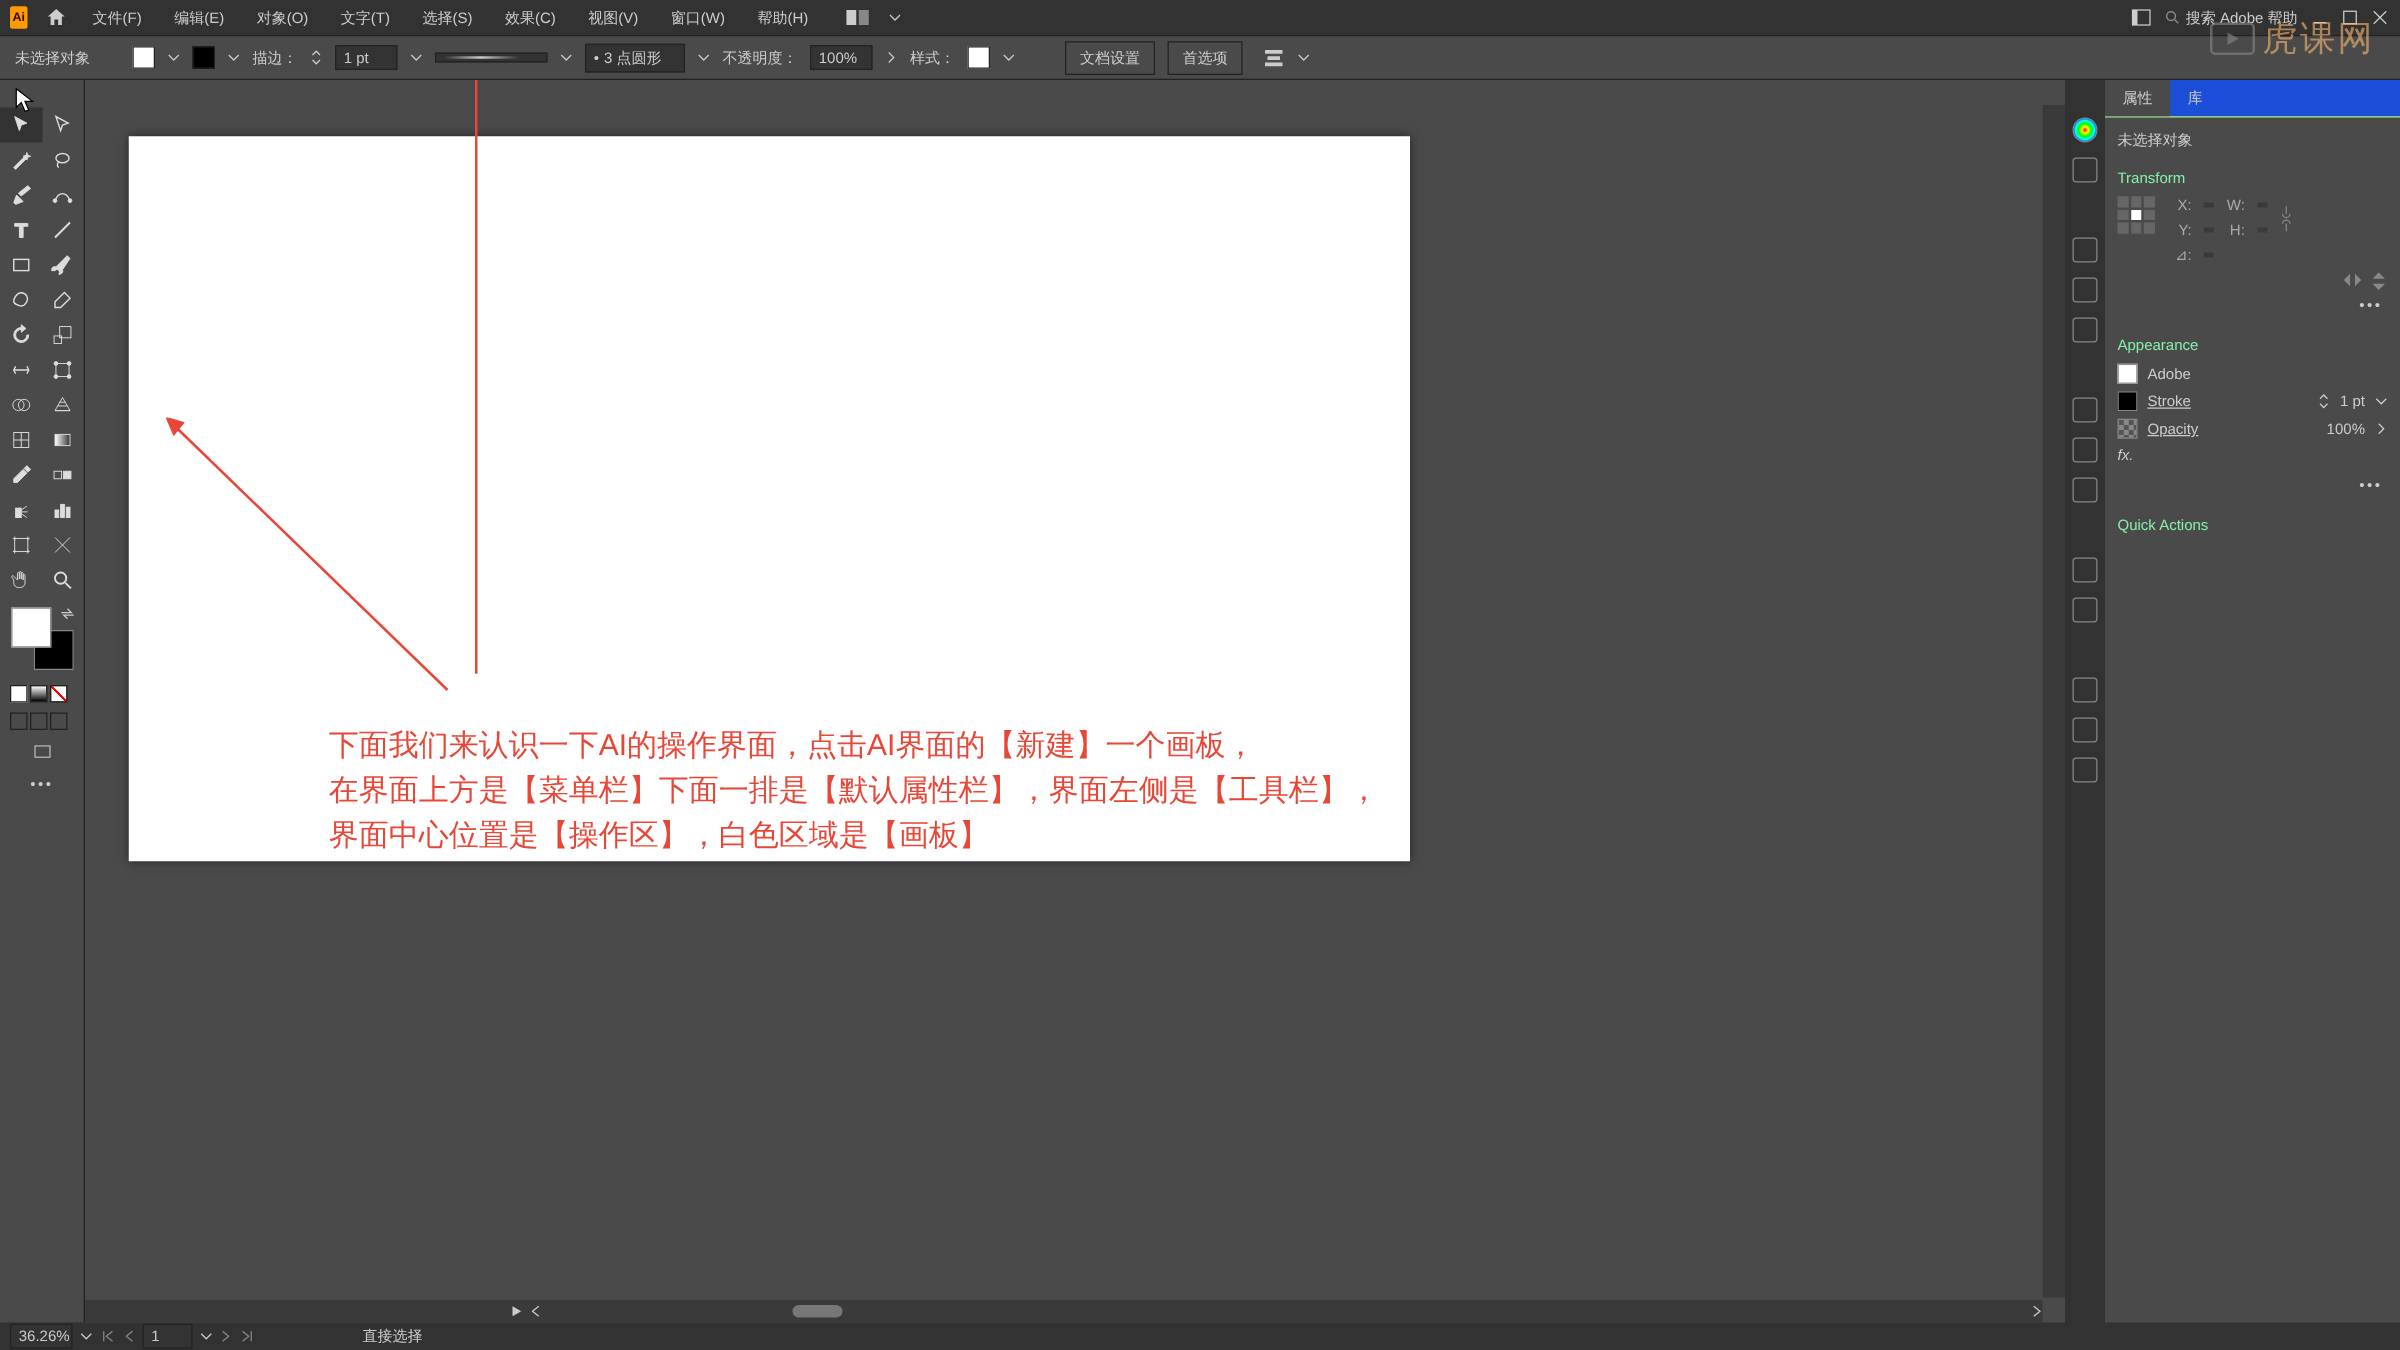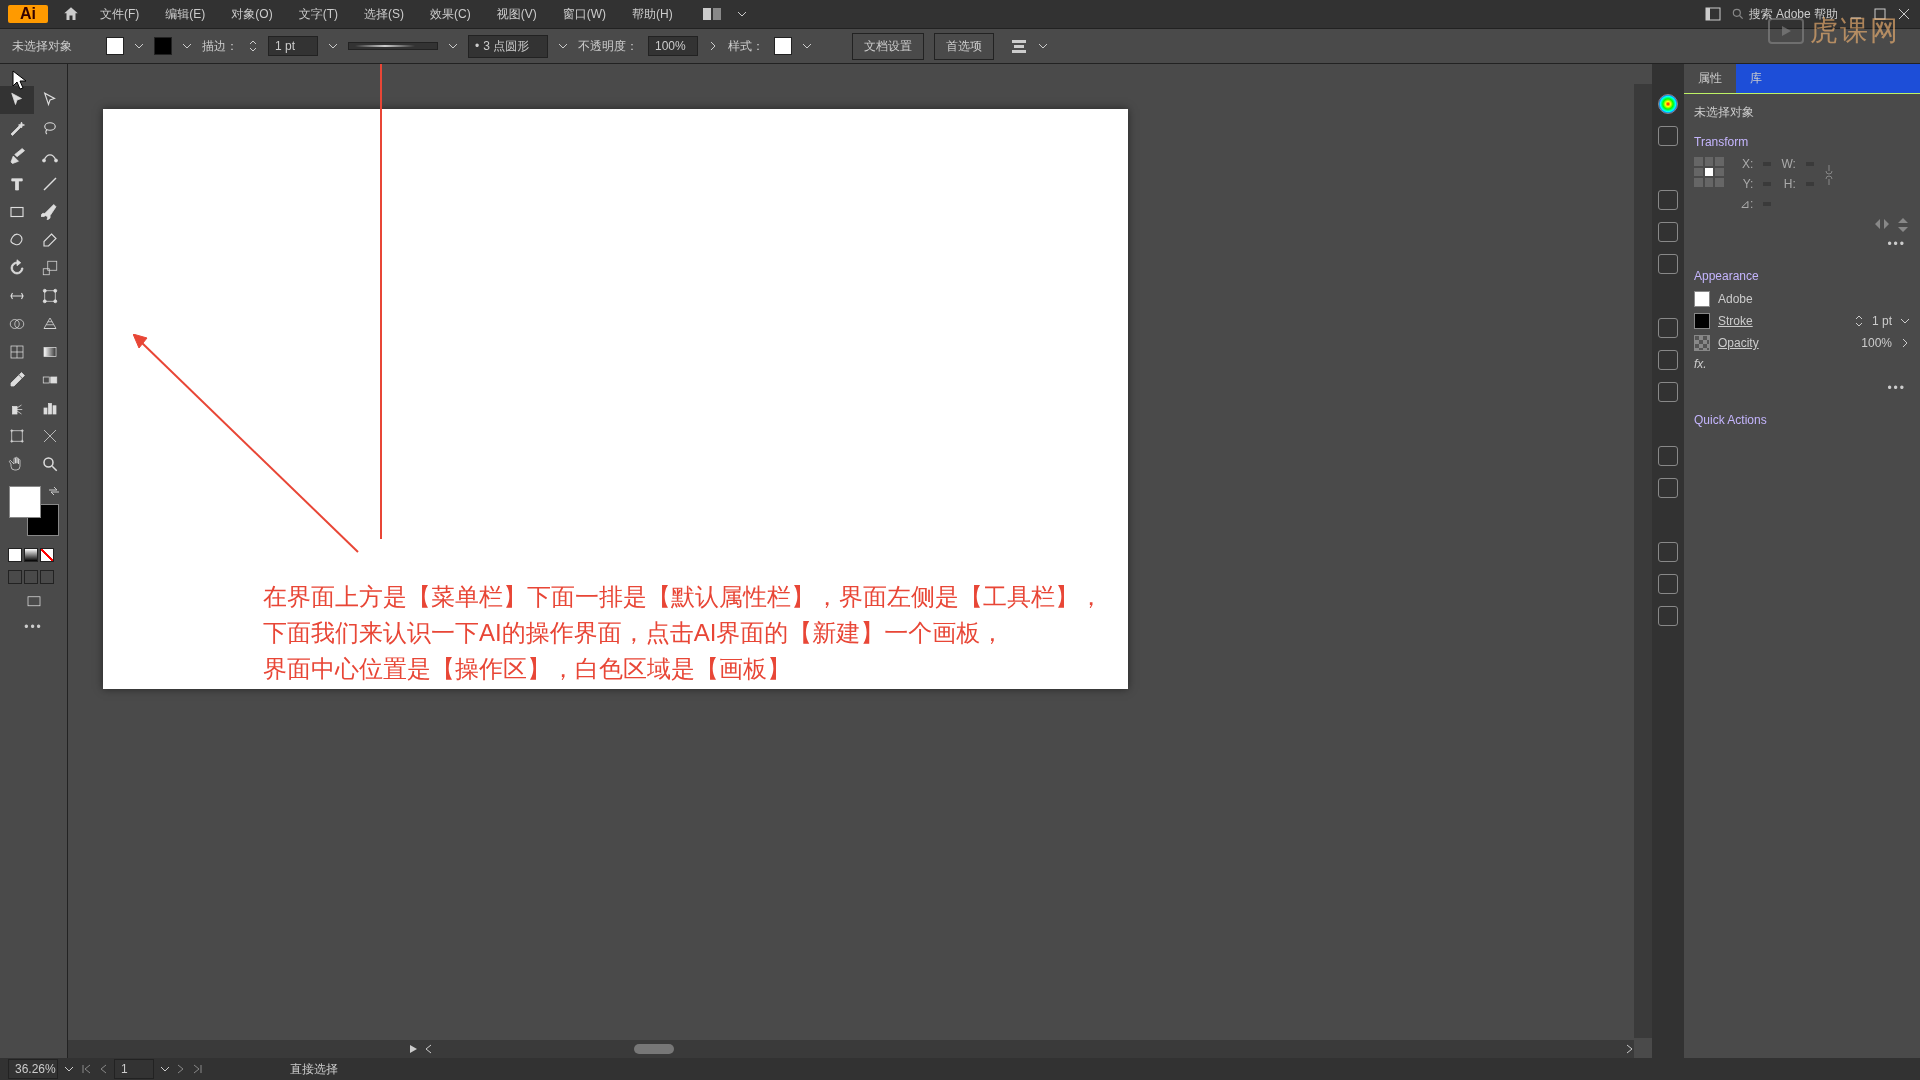--- a/index.html
+++ b/index.html
@@ -1,18 +1,18 @@
 <!DOCTYPE html>
 <html><head>
 <meta charset="utf-8">
 <style>
 *{margin:0;padding:0;box-sizing:border-box;font-family:"Microsoft YaHei",sans-serif;font-size:12px;color:#ccc}
 body{background:#323232;width:1920px;height:1080px;overflow:hidden;transform-origin:top left}
 .menubar{height:28px;background:#323232;display:flex;align-items:center;padding:0 8px;gap:14px}
-.ai-logo{width:40px;height:18px;background:#ff9a00;border-radius:2px;display:flex;align-items:center;justify-content:center;color:#330000;font-weight:bold;font-size:16px}
+.ai-logo{width:14px;height:18px;background:#ff9a00;border-radius:2px;display:flex;align-items:center;justify-content:center;color:#330000;font-weight:bold;font-size:10px}
 .home-icon{width:18px;height:18px}
 .menu-item{padding:4px 6px;cursor:pointer}
 .menubar-right{margin-left:auto;display:flex;align-items:center;gap:10px}
 .search-box{display:flex;align-items:center;gap:4px;color:#888}
 .window-controls{display:flex;gap:8px}
 .win-btn{width:16px;height:16px}
 .controlbar{height:36px;background:#4a4a4a;border-top:1px solid #222;border-bottom:1px solid #222;display:flex;align-items:center;padding:0 12px;gap:10px}
 .swatch{width:18px;height:18px;border:1px solid #222}
 .swatch-white{background:#fff}
 .swatch-black{background:#000}
@@ -46,21 +46,21 @@
 .scroll-track{flex:1;display:flex;align-items:center;padding:0 200px}
 .scroll-thumb{width:40px;height:10px;background:#777;border-radius:5px}
 .icon-col{width:32px;background:#323232;display:flex;flex-direction:column;align-items:center;padding-top:30px;gap:12px}
 .icon-col .picon{width:20px;height:20px;border:1px solid #888;border-radius:3px}
 .panels{width:236px;background:#4a4a4a;display:flex;flex-direction:column}
 .panel-tabs{display:flex;background:#1d4ed8;border-bottom:1px solid #bef264}
 .panel-tab{padding:6px 14px;cursor:pointer}
 .panel-tab.active{background:#4a4a4a}
 .panel-body{padding:10px}
 .panel-section{margin-bottom:14px}
-.sec-title{color:#c4b5fd;margin-bottom:8px}
+.sec-title{color:#86efac;margin-bottom:8px}
 .transform-grid{display:grid;grid-template-columns:auto 1fr auto 1fr;gap:6px 10px;align-items:center}
 .tf-label{color:#aaa;text-align:right}
 .tf-val{background:#3a3a3a;padding:2px 4px;color:#666}
 .ref-point{width:30px;height:30px;display:grid;grid-template-columns:repeat(3,1fr);grid-template-rows:repeat(3,1fr);gap:2px;margin-right:8px}
 .ref-point span{background:#666}
 .appearance-row{display:flex;align-items:center;gap:8px;margin:6px 0}
 .app-sw{width:16px;height:16px;border:1px solid #888}
 .statusbar{height:22px;background:#323232;display:flex;align-items:center;padding:0 8px;gap:6px}
 .watermark{position:absolute;top:12px;right:20px;opacity:0.6;display:flex;align-items:center;gap:6px}
 .watermark-text{font-size:28px;color:#fdba74;font-weight:300;letter-spacing:2px}
@@ -397,22 +397,22 @@
       <div class="artboard">
         <svg class="red-arrow" style="top:-130px;left:268px" width="20" height="575">
             <line x1="10" y1="5" x2="10" y2="560" stroke="#e84636" stroke-width="2"></line>
             <polygon points="10,0 5,12 15,12"></polygon>
           </svg>
         <svg class="red-arrow" style="top:225px;left:30px" width="230" height="225">
             <line x1="8" y1="8" x2="225" y2="218" stroke="#e84636" stroke-width="2"></line>
             <polygon points="0,0 14,4 6,14"></polygon>
           </svg>
         <div style="position:absolute;top:470px;left:160px">
+          <div class="annotation-text">下面我们来认识一下AI的操作界面，点击AI界面的【新建】一个画板，</div>
           <div class="annotation-text">在界面上方是【菜单栏】下面一排是【默认属性栏】，界面左侧是【工具栏】，</div>
-          <div class="annotation-text">下面我们来认识一下AI的操作界面，点击AI界面的【新建】一个画板，</div>
           <div class="annotation-text">界面中心位置是【操作区】，白色区域是【画板】</div>
         </div>
       </div>
     </div>
     <div class="scrollbar-v"></div>
     <div class="scrollbar-h">
       <svg width="10" height="10" style="margin-left:340px">
           <polygon points="2,1 9,5 2,9" fill="#ccc"></polygon>
         </svg>
       <svg width="10" height="10" style="margin-left:6px">

